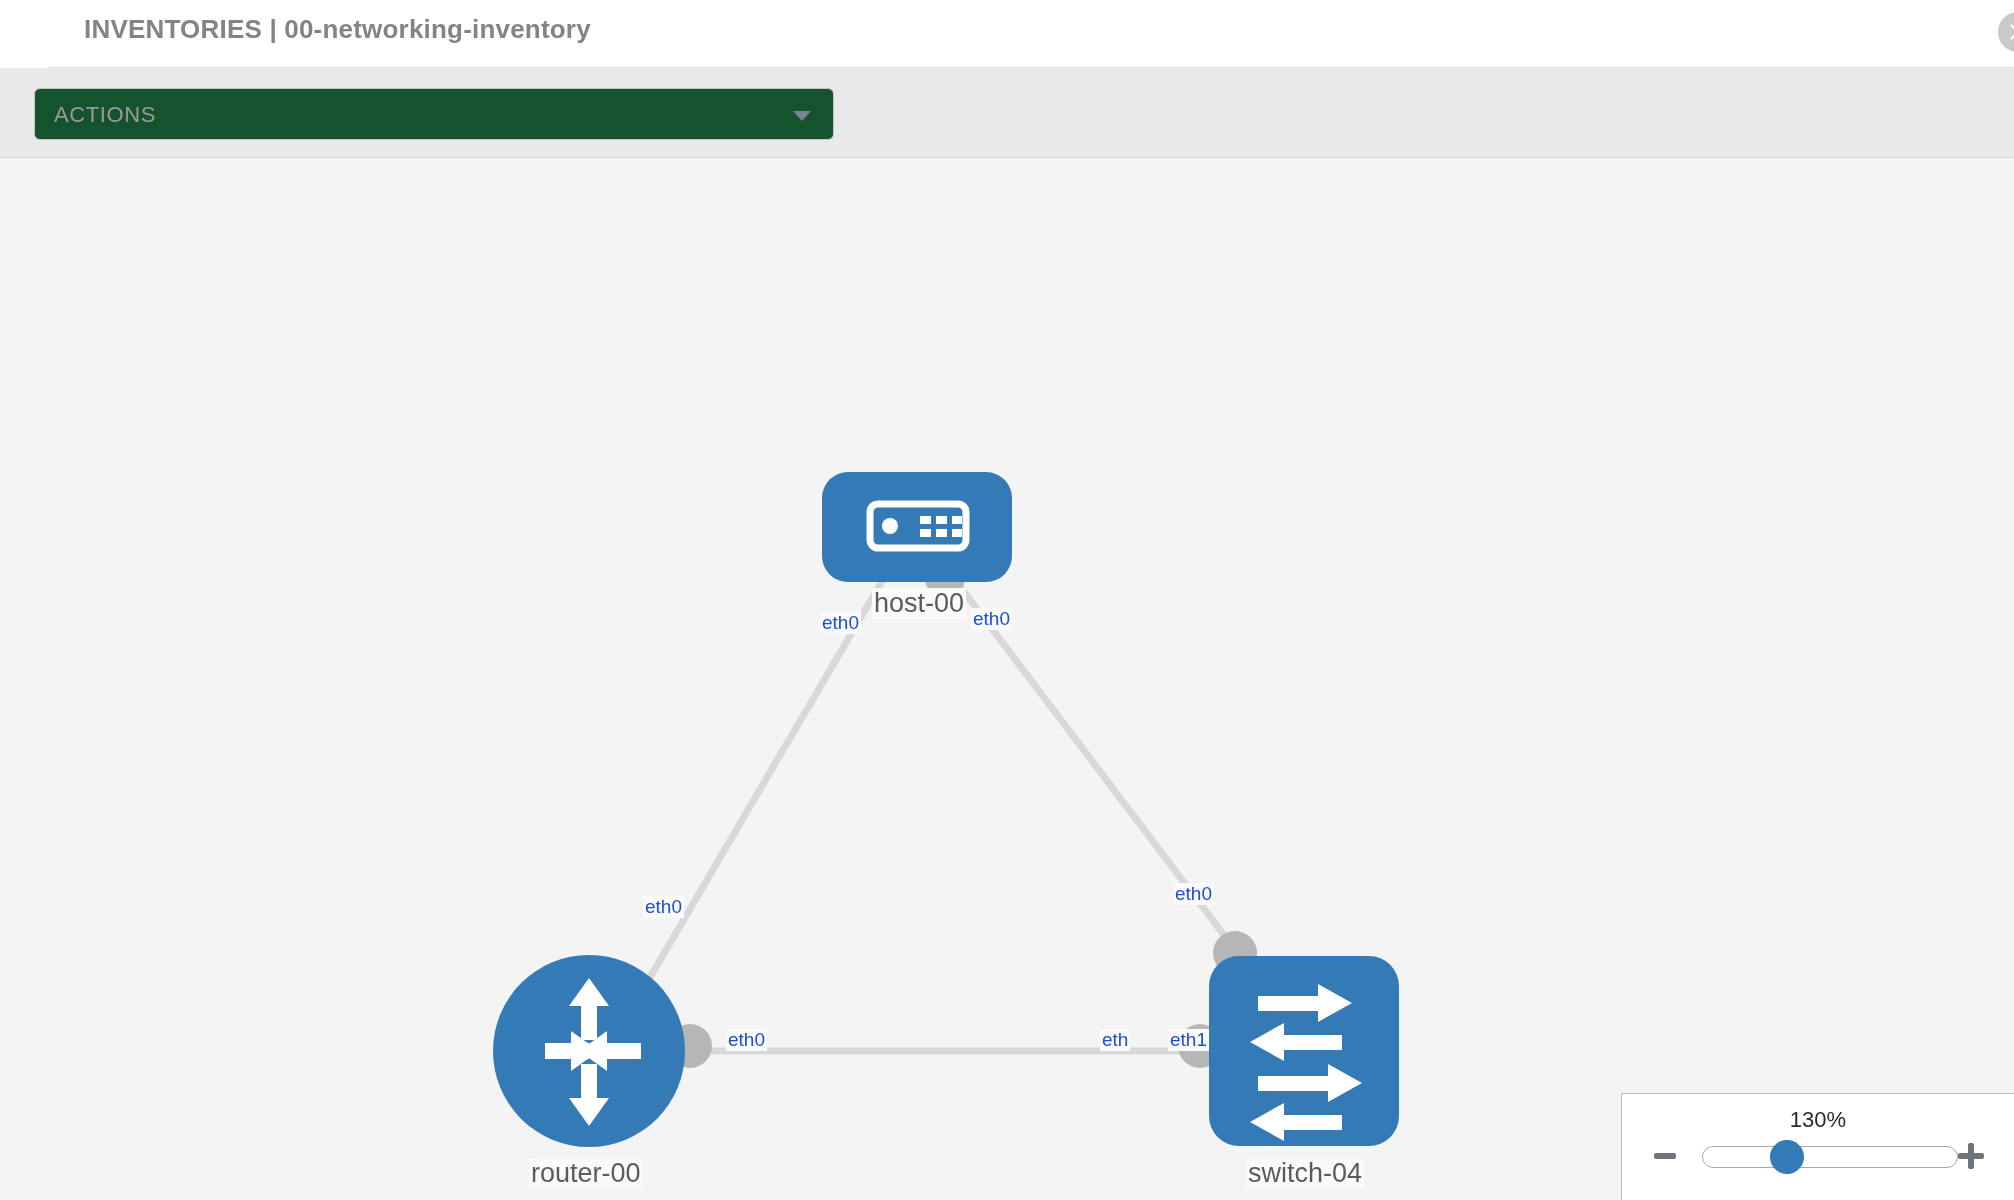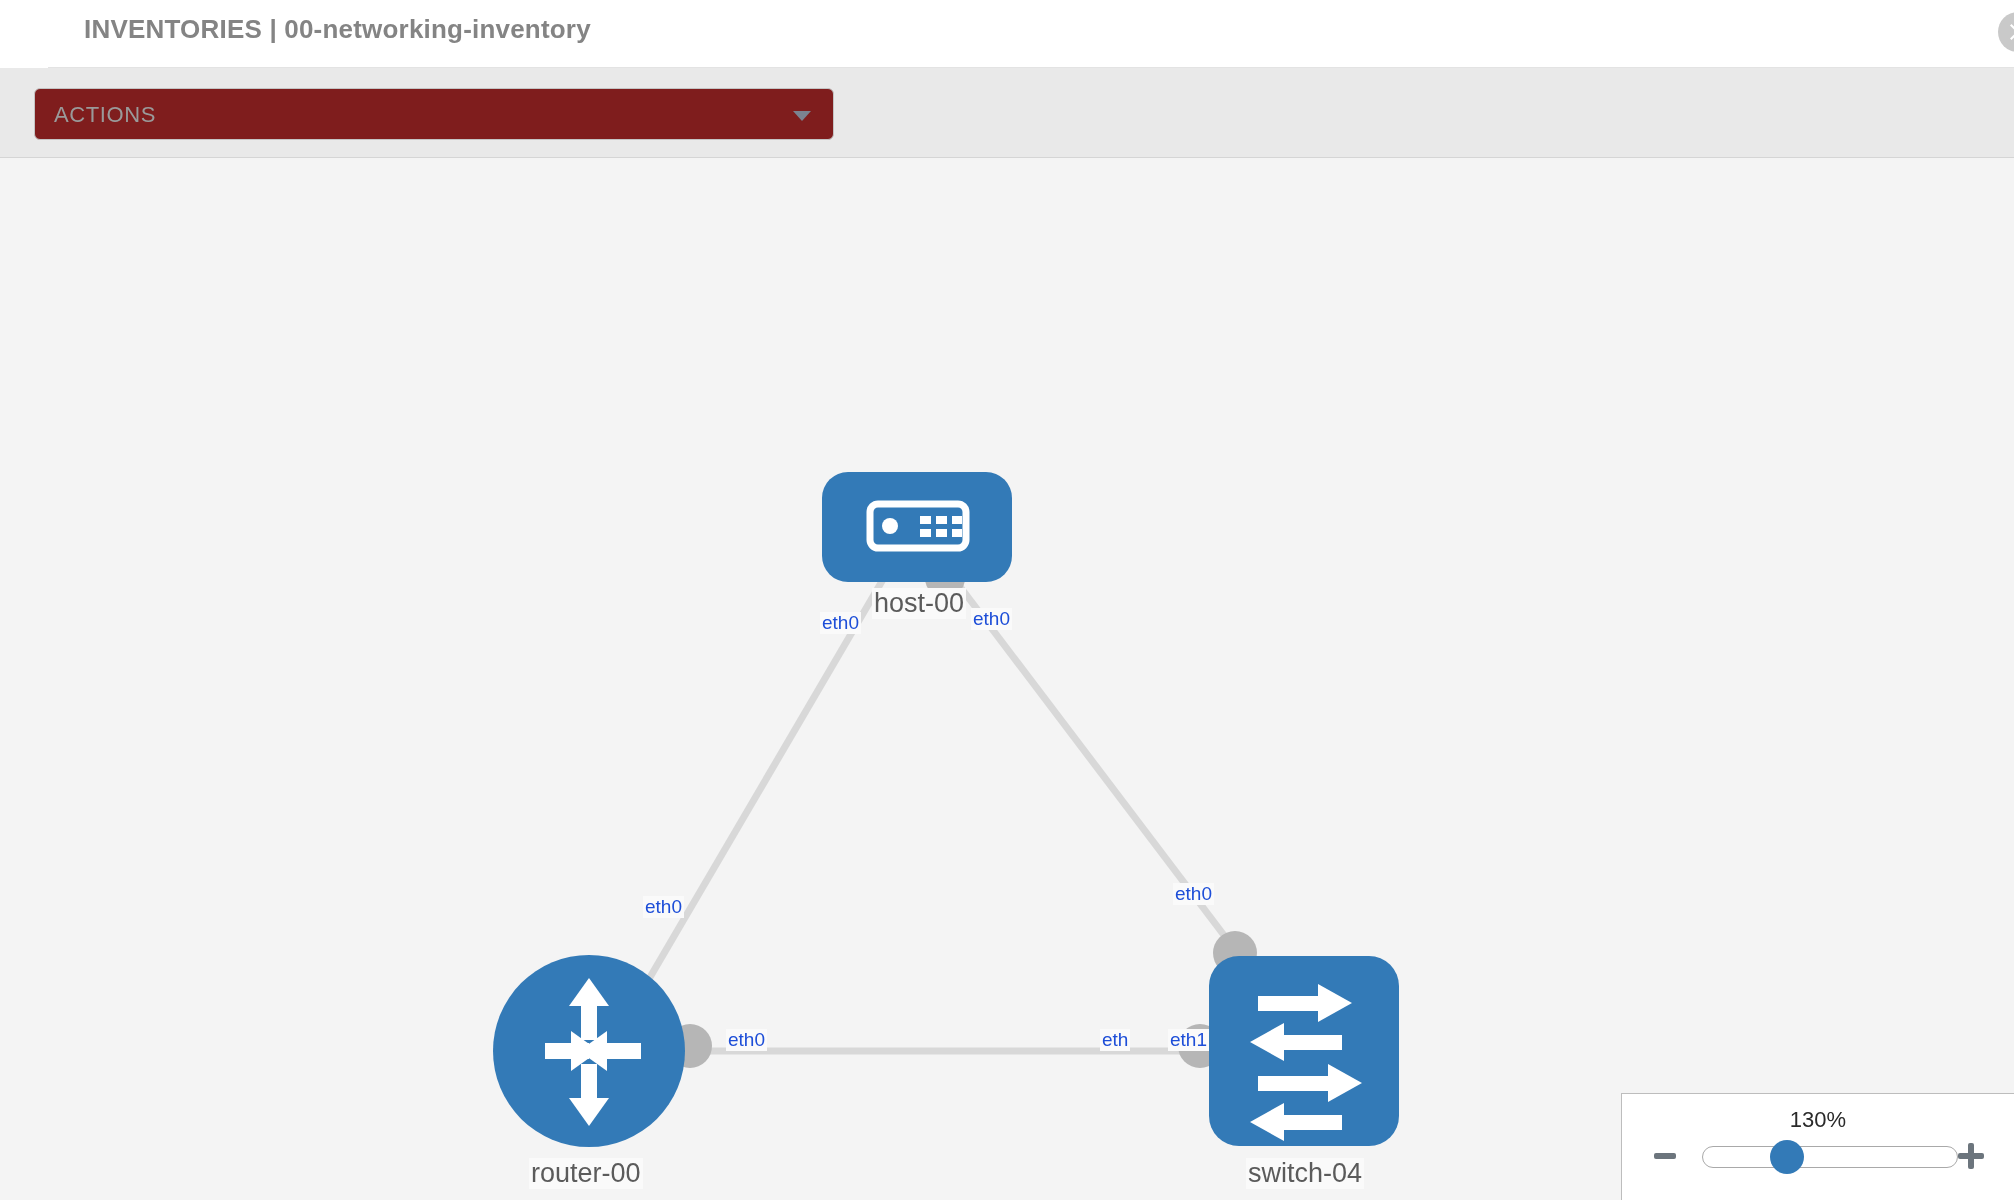--- a/index.html
+++ b/index.html
@@ -62,21 +62,21 @@
     border-bottom: 1px solid #d5d5d5;
     box-sizing: border-box;
   }
 
   .actions-select {
     position: absolute;
     left: 34px;
     top: 20px;
     width: 800px;
     height: 52px;
-    background: #7f1d1d;
+    background: #14532d;
     border: 1px solid #c4c4c4;
     border-radius: 6px;
     box-sizing: border-box;
     cursor: pointer;
   }
   .actions-select .label {
     position: absolute;
     left: 19px;
     top: 13px;
     font-size: 22px;

